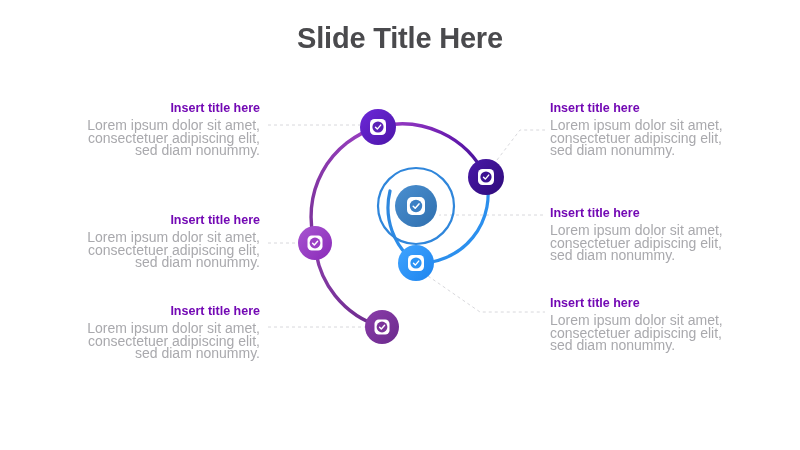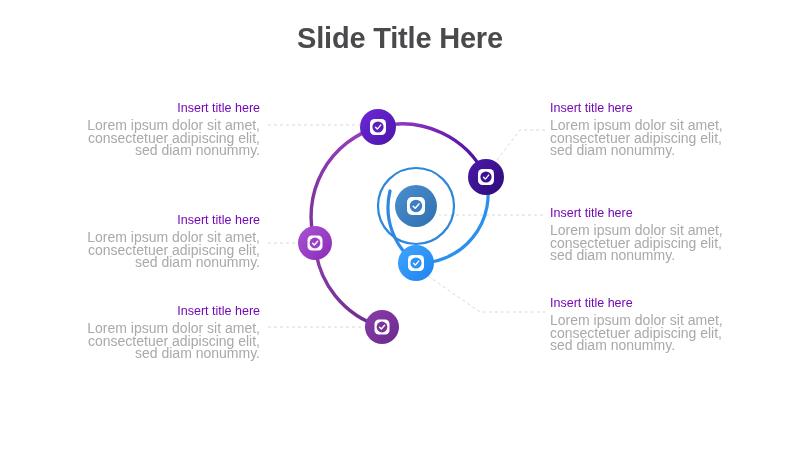--- a/index.html
+++ b/index.html
@@ -33,21 +33,21 @@
     letter-spacing: -0.2px;
   }
 
   
   .txt-block {
     position: absolute;
     width: 190px;
   }
   .txt-block .t-title {
     font-size: 12.5px;
-    font-weight: normal;
+    font-weight: bold;
     color: #7309b4;
     line-height: 16px;
     margin-bottom: 3px;
   }
   .txt-block .t-body {
     font-size: 14px;
     color: #a9a9ad;
     line-height: 12.5px;
   }
   .left-block { text-align: right; }

